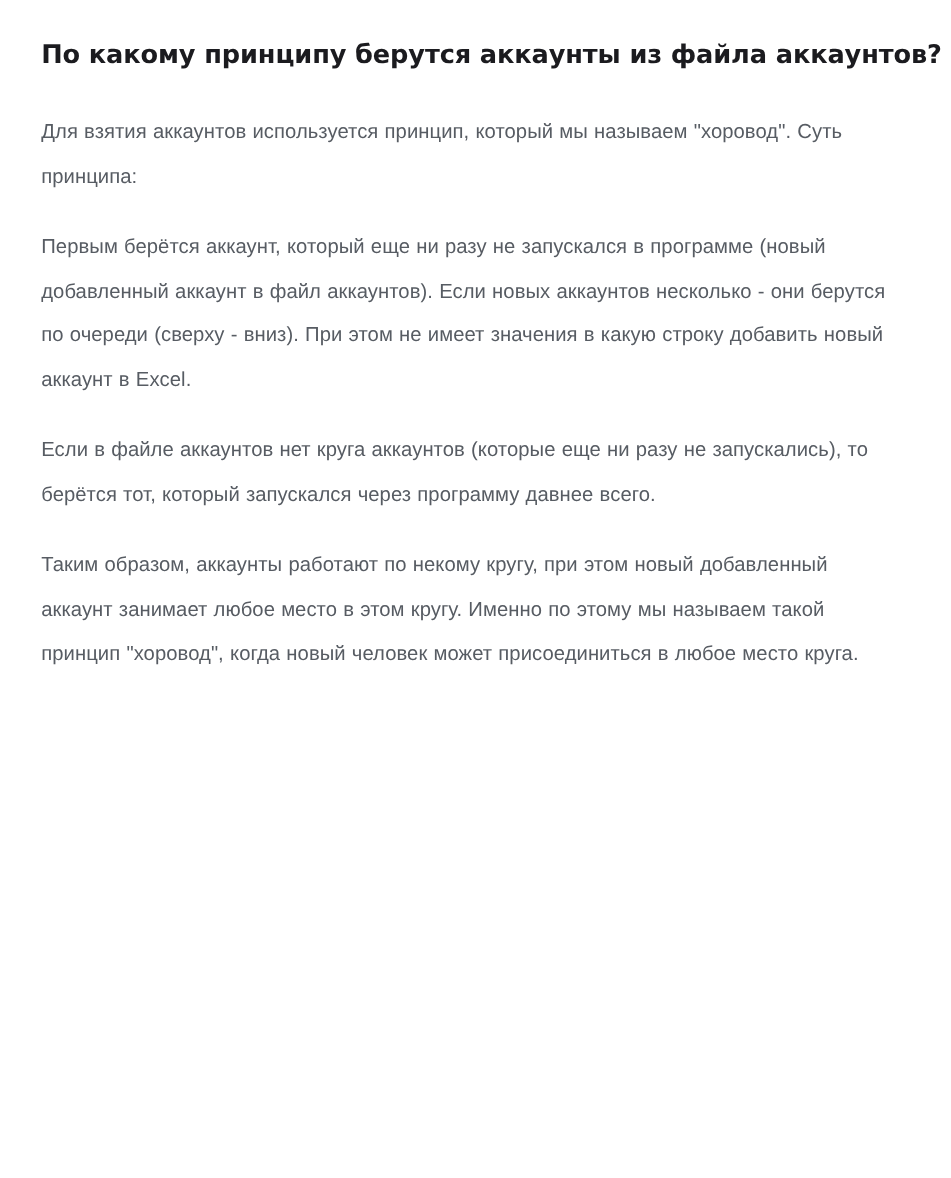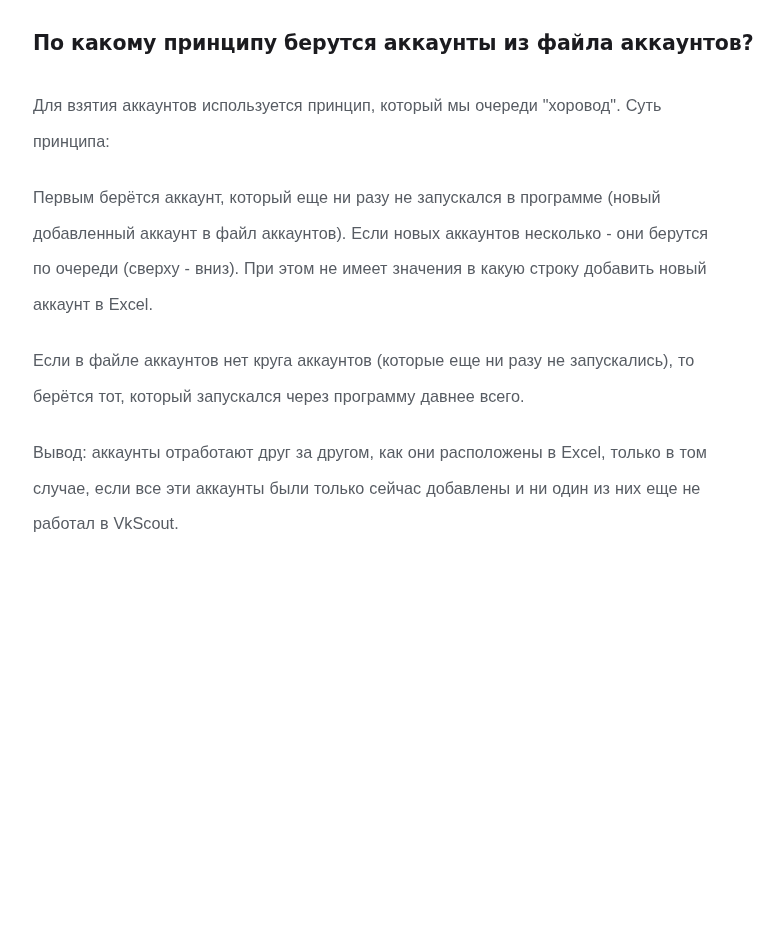--- a/index.html
+++ b/index.html
@@ -56,19 +56,19 @@
   }
 </style>
 </head>
 <body>
 
 <article class="article">
 
   <h1 class="article-heading">По какому принципу берутся аккаунты из файла аккаунтов?</h1>
 
   <div class="article-body">
-    <p class="paragraph">Для взятия аккаунтов используется принцип, который мы очереди "хоровод". Суть принципа:</p>
+    <p class="paragraph">Для взятия аккаунтов используется принцип, который мы называем "хоровод". Суть принципа:</p>
     <p class="paragraph">Первым берётся аккаунт, который еще ни разу не запускался в программе (новый добавленный аккаунт в файл аккаунтов). Если новых аккаунтов несколько - они берутся по очереди (сверху - вниз). При этом не имеет значения в какую строку добавить новый аккаунт в Excel.</p>
     <p class="paragraph">Если в файле аккаунтов нет круга аккаунтов (которые еще ни разу не запускались), то берётся тот, который запускался через программу давнее всего.</p>
-    <p class="paragraph">Вывод: аккаунты отработают друг за другом, как они расположены в Excel, только в том случае, если все эти аккаунты были только сейчас добавлены и ни один из них еще не работал в VkScout.</p>
+    <p class="paragraph">Таким образом, аккаунты работают по некому кругу, при этом новый добавленный аккаунт занимает любое место в этом кругу. Именно по этому мы называем такой принцип "хоровод", когда новый человек может присоединиться в любое место круга.</p>
   </div>
 
 </article>
 
 </body></html>

